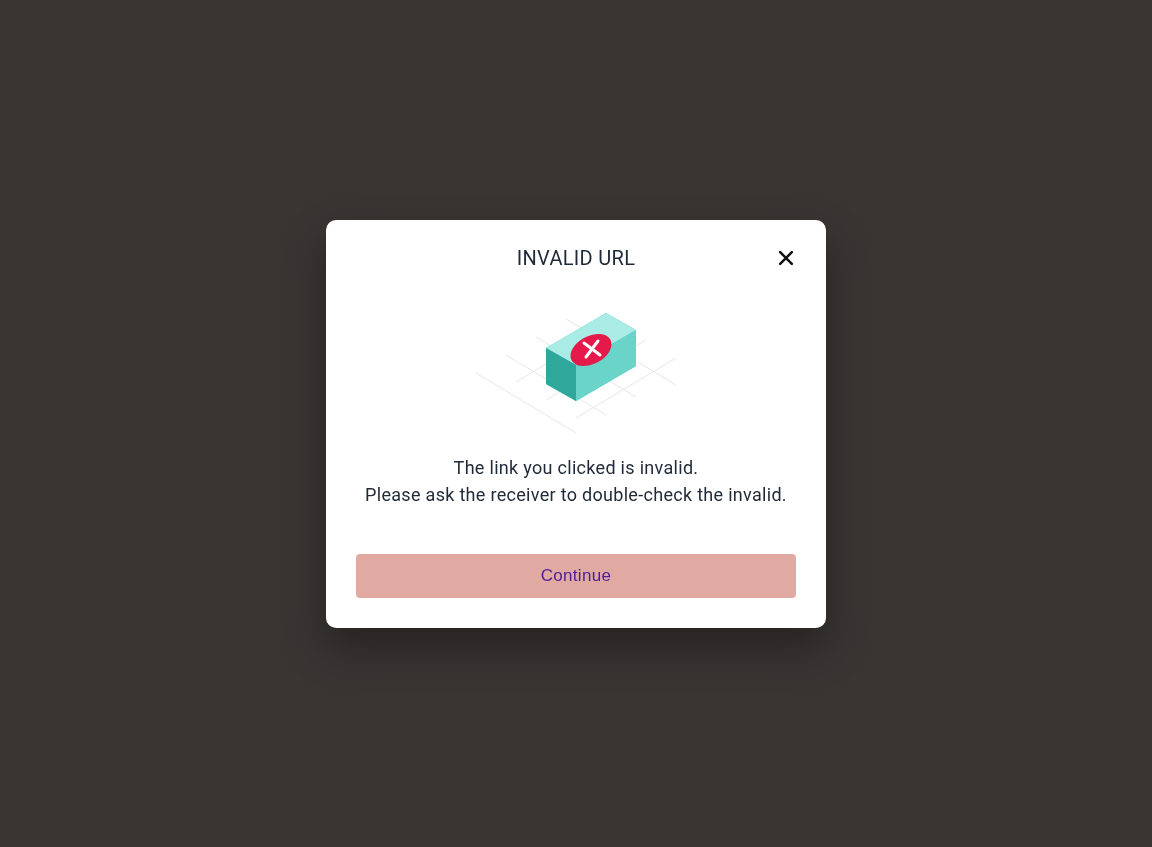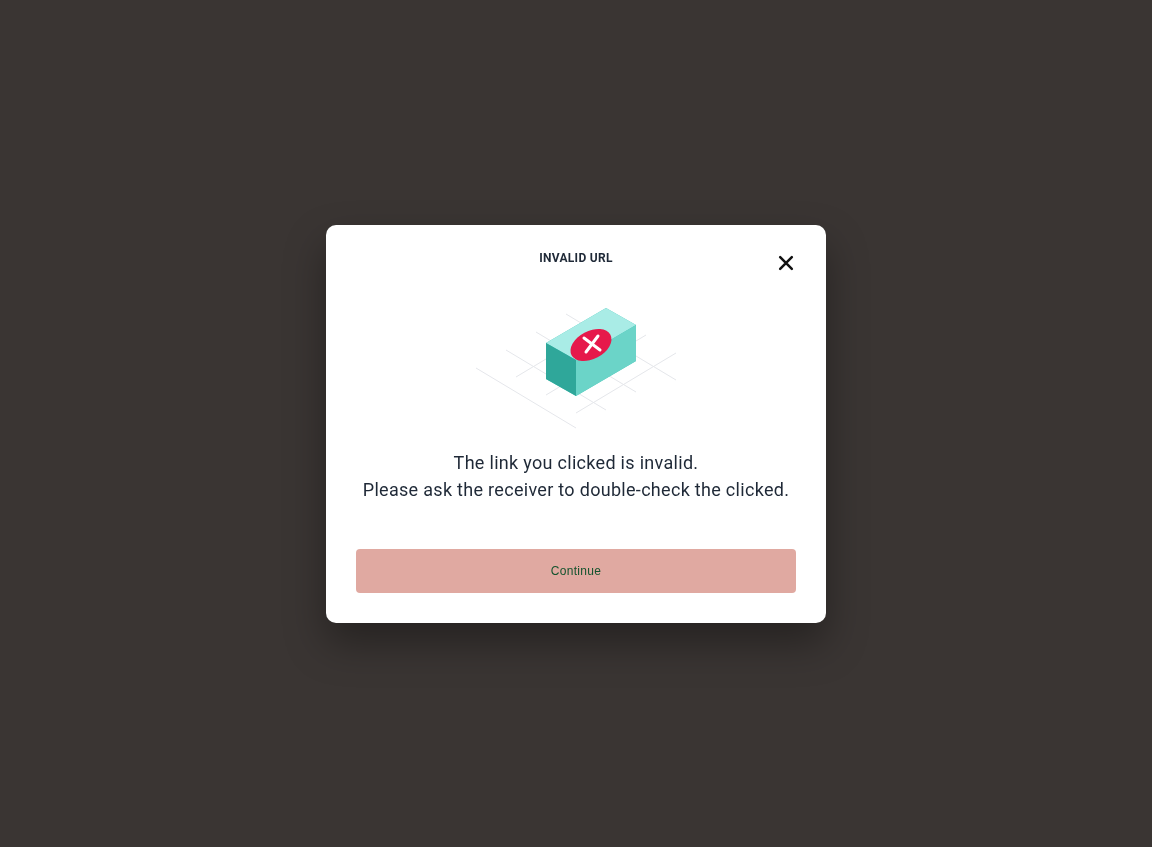--- a/index.html
+++ b/index.html
@@ -24,22 +24,22 @@
       padding: 26px 30px 30px 30px;
       box-shadow: 0 20px 40px rgba(0,0,0,0.35);
       position: relative;
       text-align: center;
     }
     .modal-header {
       position: relative;
       margin-bottom: 18px;
     }
     .modal-title {
-      font-size: 12px;
-      font-weight: 700;
+      font-size: 20px;
+      font-weight: 400;
       color: #1f2937;
       letter-spacing: 0.3px;
     }
     .close-btn {
       position: absolute;
       right: -4px;
       top: -2px;
       width: 28px;
       height: 28px;
       background: transparent;
@@ -65,24 +65,24 @@
       line-height: 1.5;
       color: #1f2937;
       letter-spacing: 0.3px;
       margin-bottom: 46px;
     }
     .message .line { display: block; }
     .continue-btn {
       width: 100%;
       height: 44px;
       background: #e0a9a1;
-      color: #14532d;
+      color: #4c1d95;
       border: none;
       border-radius: 4px;
-      font-size: 12px;
+      font-size: 17px;
       letter-spacing: 0.3px;
       cursor: pointer;
     }
   </style>
 </head>
 <body>
 
 <div class="modal">
   <div class="modal-header">
     <div class="modal-title">INVALID URL</div>
@@ -118,17 +118,17 @@
         <g stroke="#ffffff" stroke-width="3" stroke-linecap="round">
           <line x1="138" y1="55" x2="154" y2="67"></line>
           <line x1="152" y1="53" x2="140" y2="69"></line>
         </g>
       </g>
     </svg>
   </div>
 
   <div class="message">
     <span class="line">The link you clicked is invalid.</span>
-    <span class="line">Please ask the receiver to double-check the clicked.</span>
+    <span class="line">Please ask the receiver to double-check the invalid.</span>
   </div>
 
   <button class="continue-btn">Continue</button>
 </div>
 
 </body></html>

